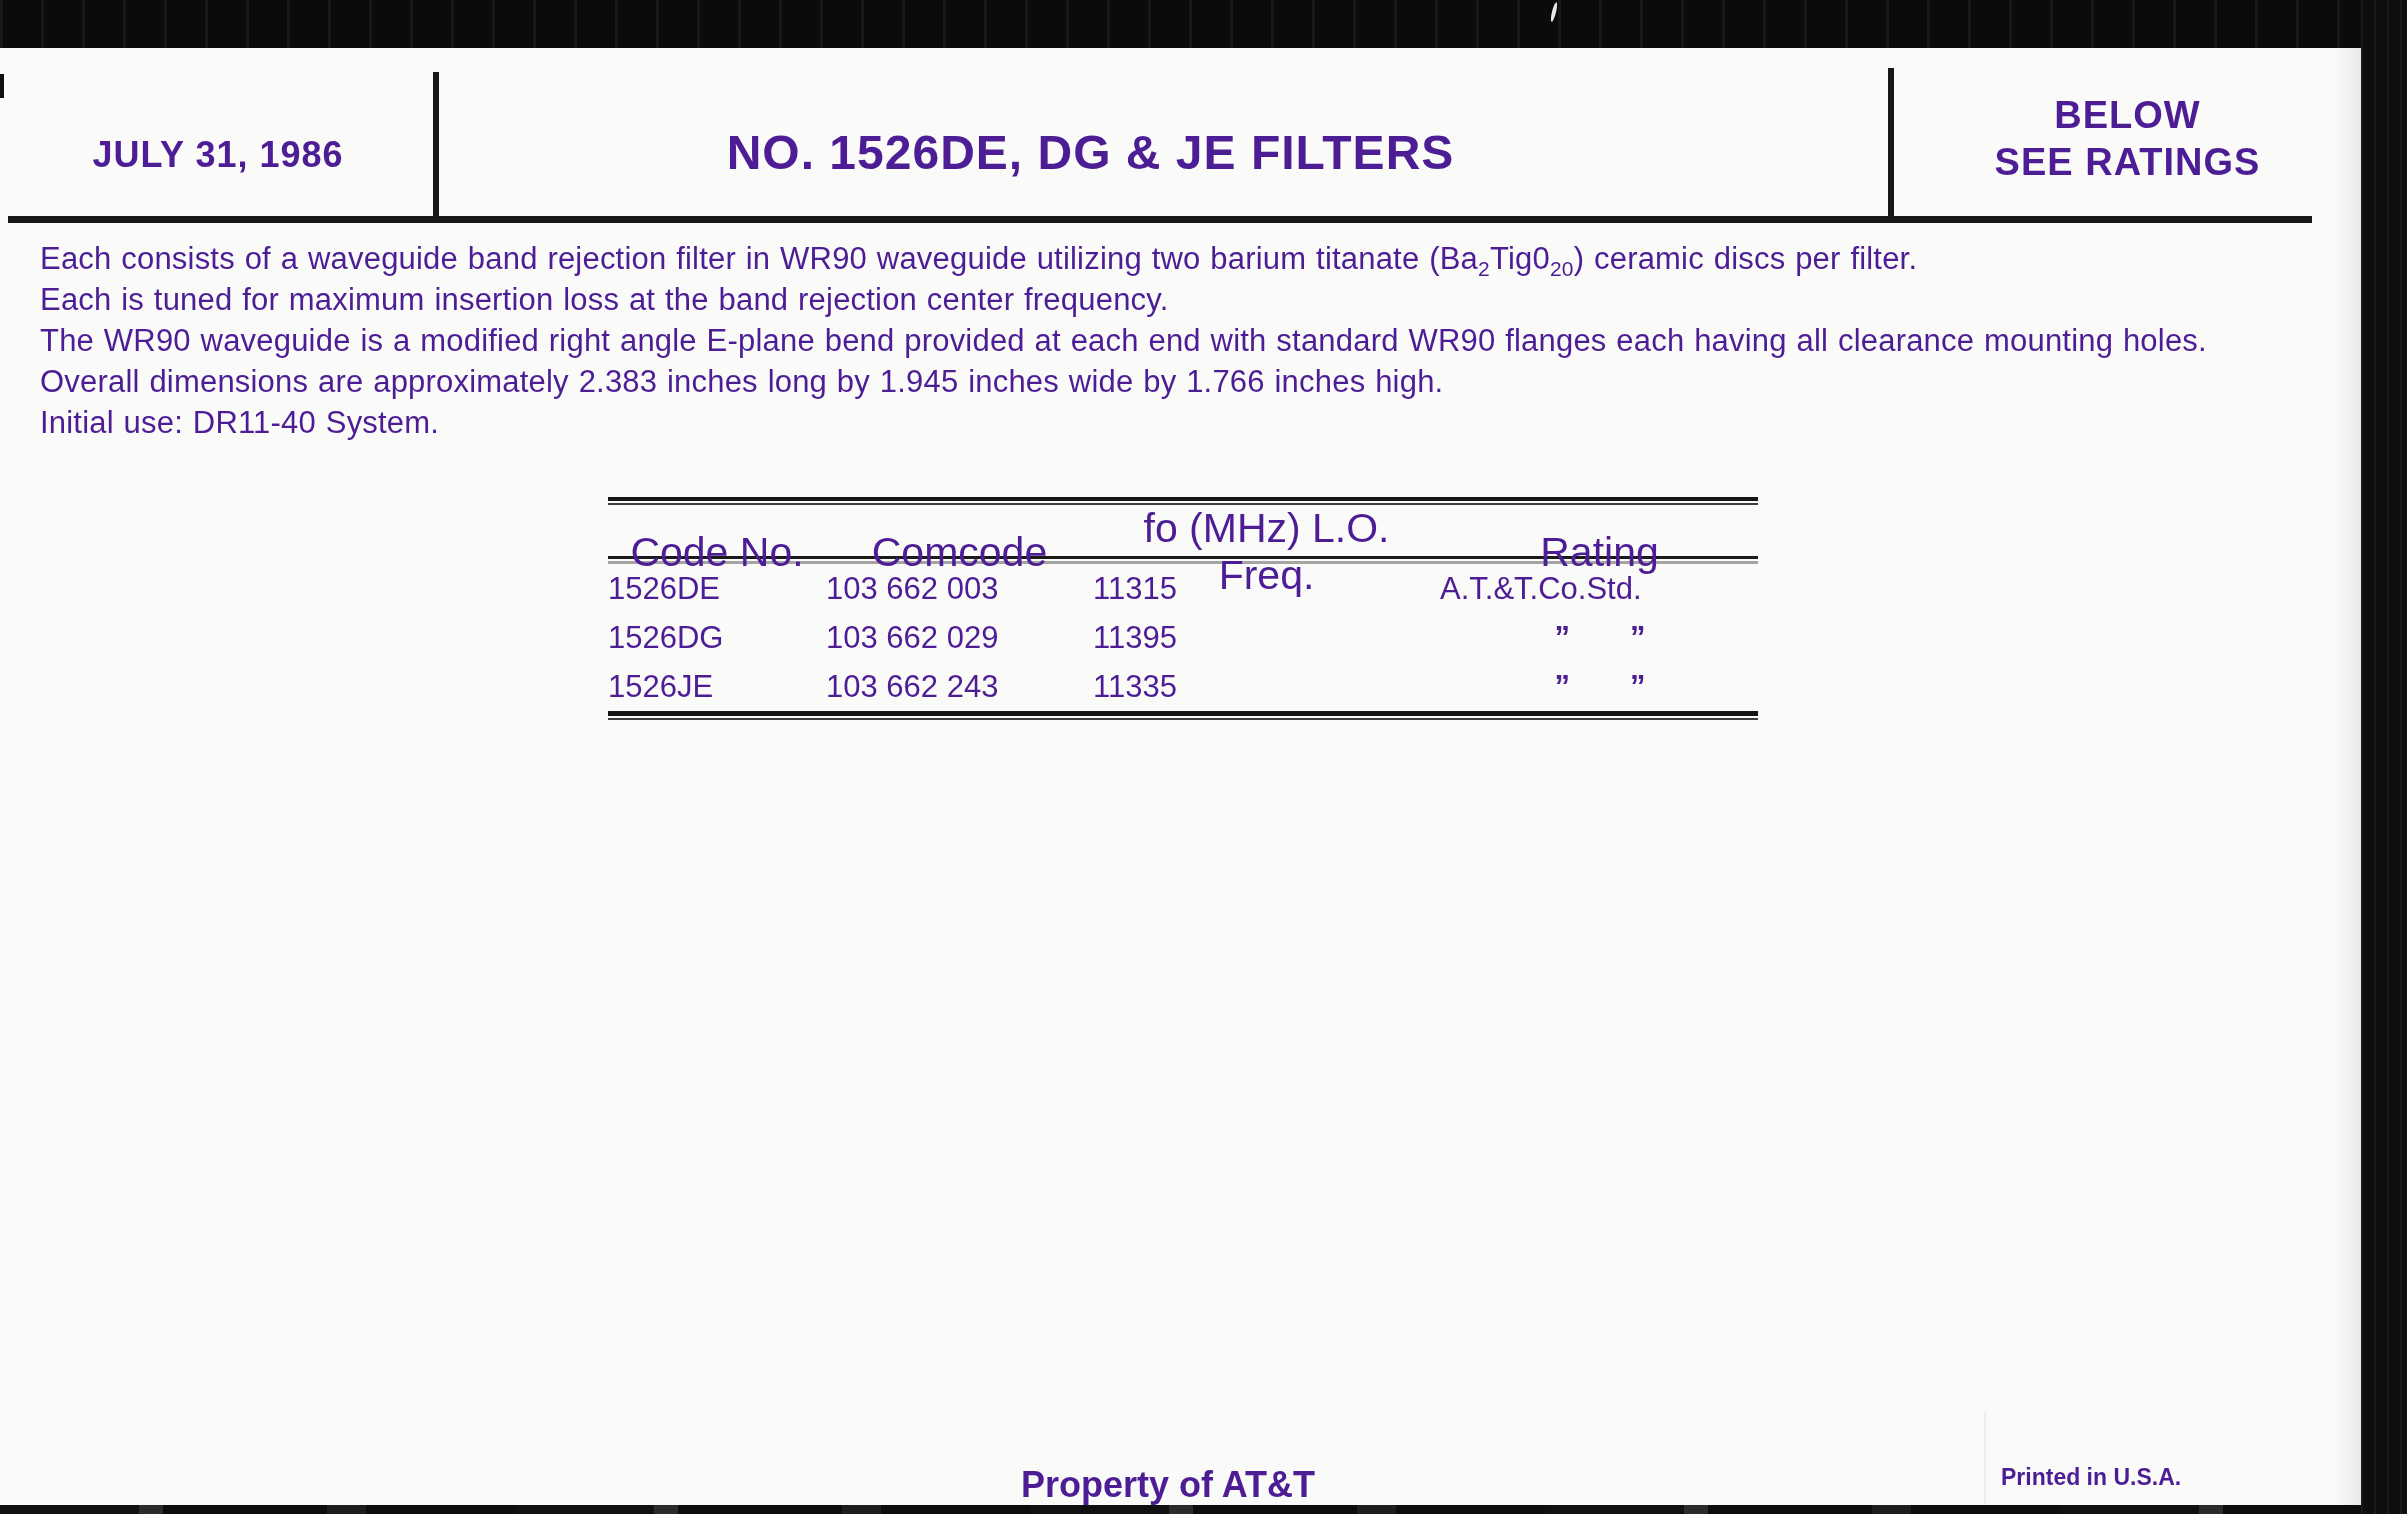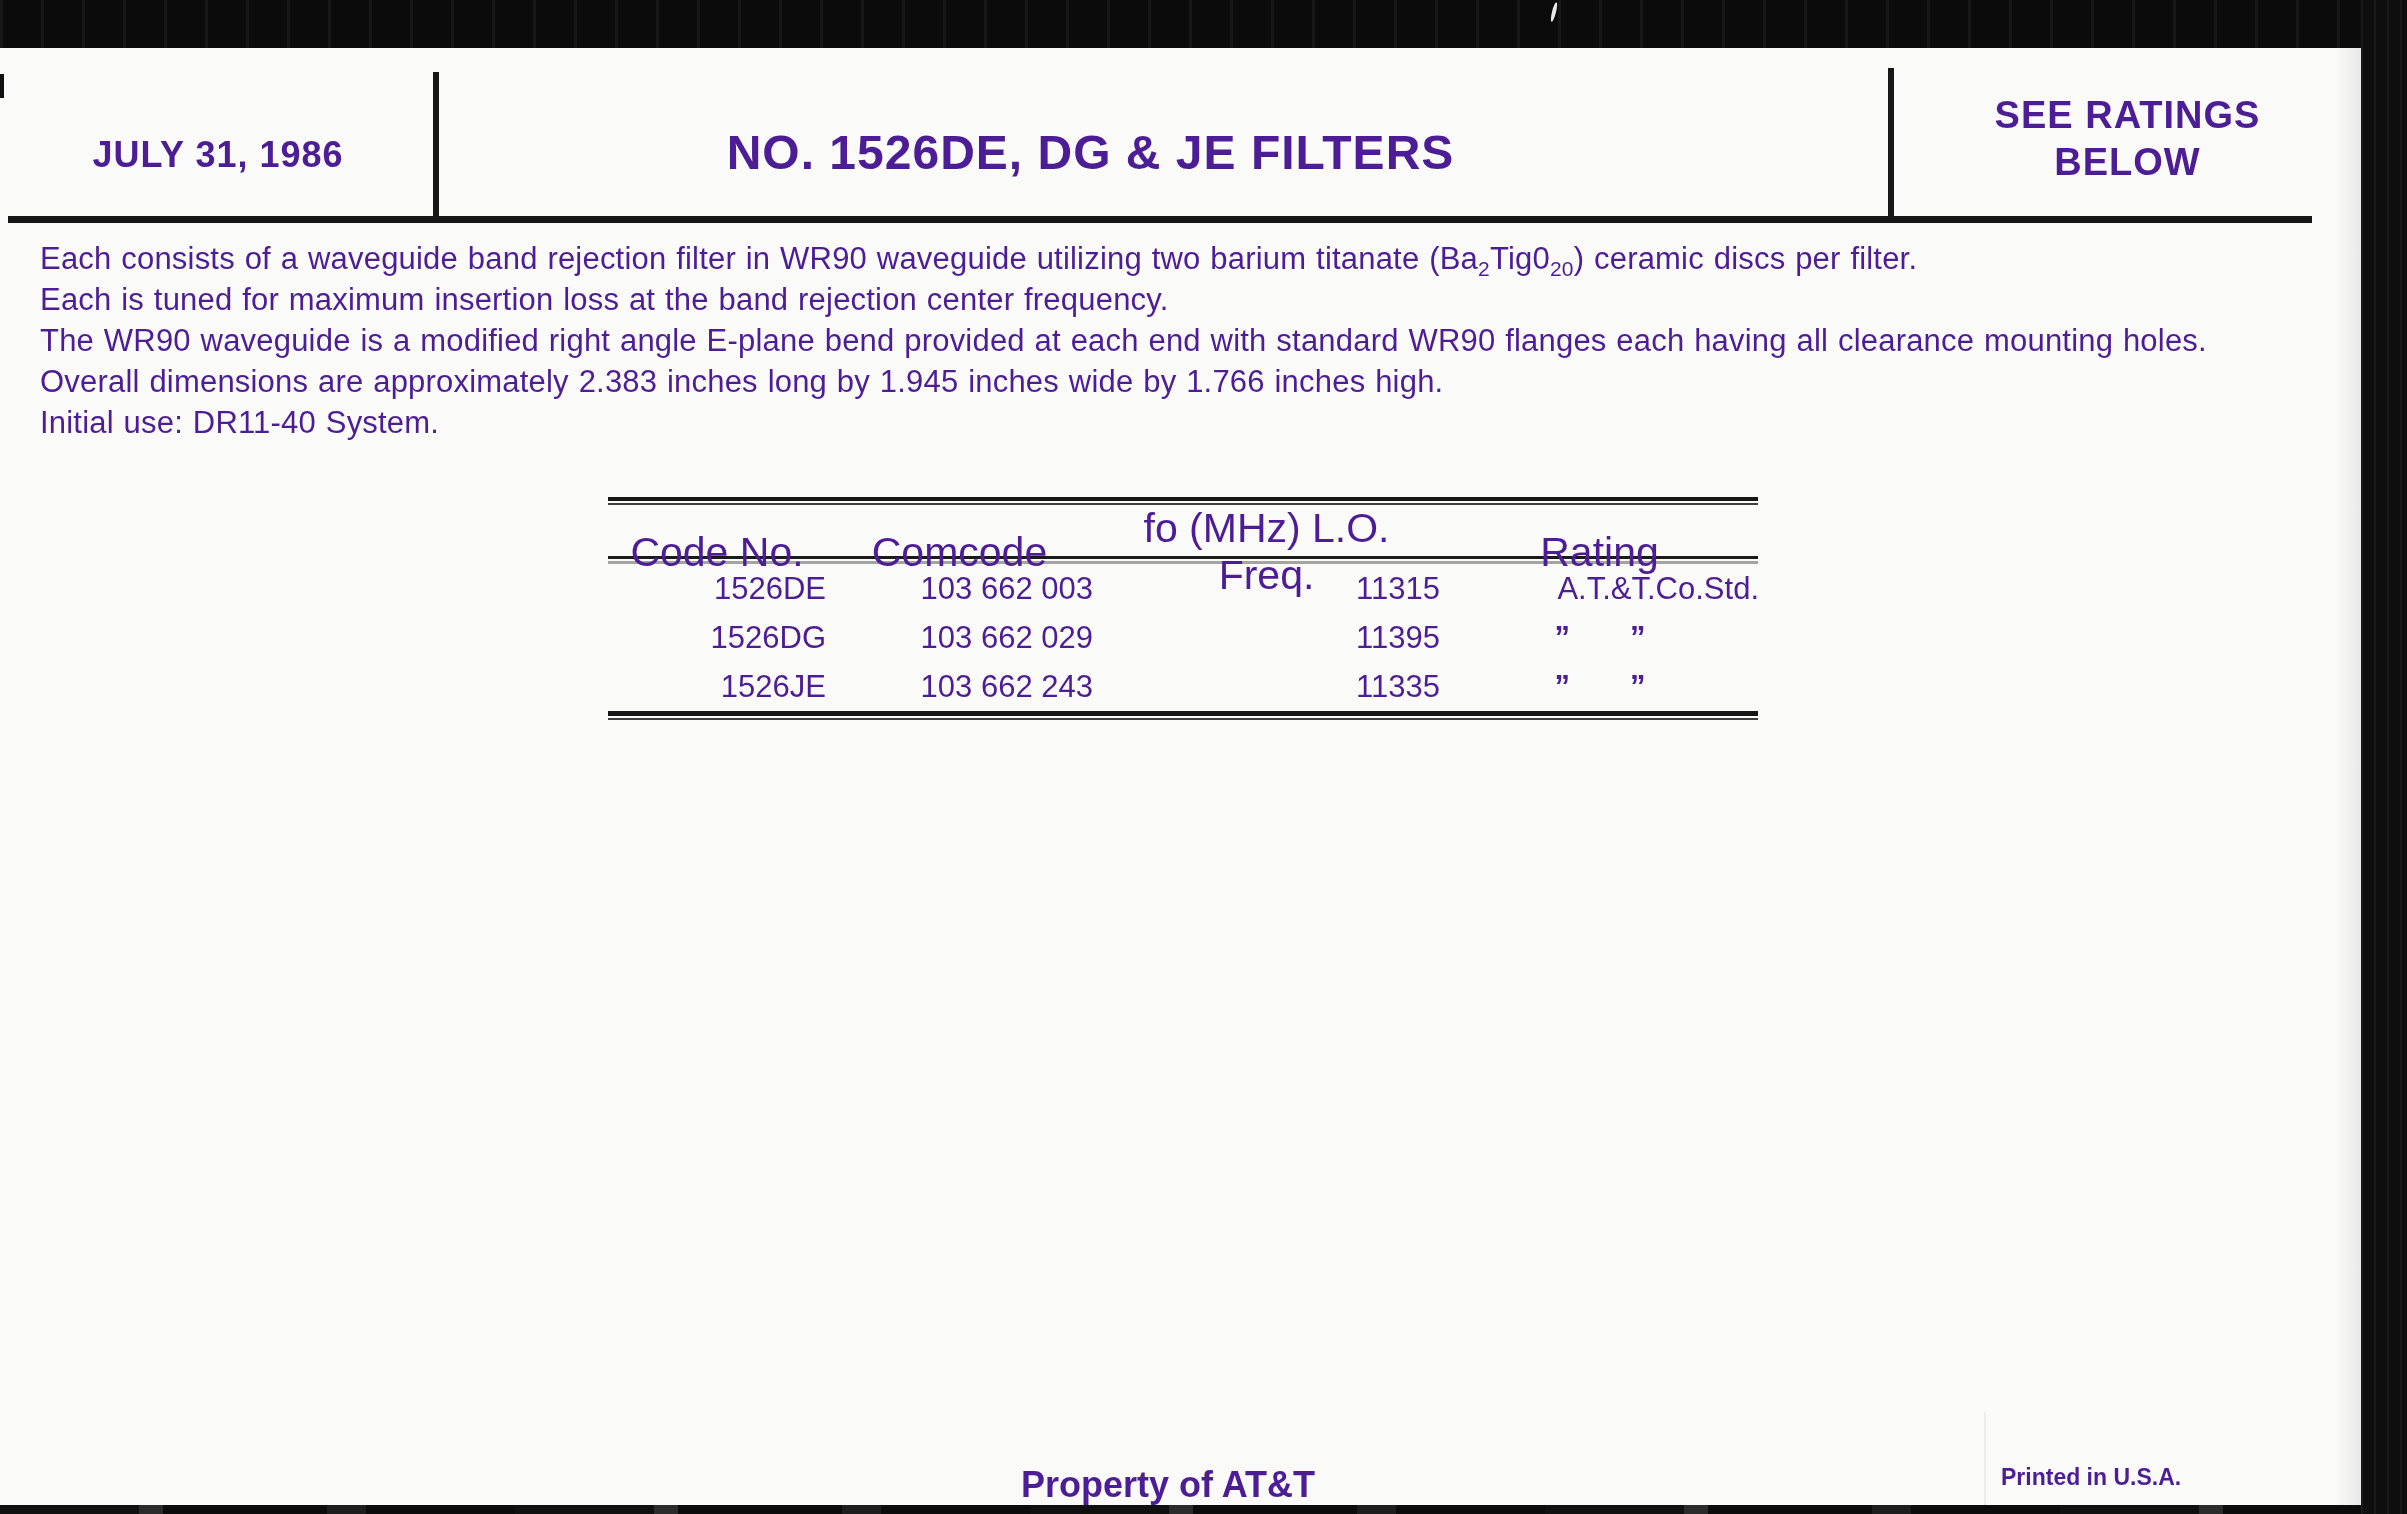--- a/index.html
+++ b/index.html
@@ -74,21 +74,21 @@
 
   
   .spec-table{position:absolute;left:608px;top:449px;width:1150px;}
   .t-rule{height:2px;border-top:4px solid #161616;border-bottom:2px solid #3e3e3e;}
   .t-rule.bottom{border-top-width:5px;}
   .t-grid{display:grid;grid-template-columns:218px 267px 347px 319px;align-items:center;}
   .t-head{height:51px;font-size:41px;}
   .t-head > div{text-align:center;}
   .t-sep{height:3px;background:#1a1a1a;box-shadow:0 5px 0 rgba(60,60,60,0.45);margin-bottom:5px;}
   .t-row{height:49px;font-size:31px;}
-  .t-row > div{text-align:right;}
+  .t-row > div{text-align:left;}
   .ditto-cell{display:flex;justify-content:center;gap:61px;}
   .ditto-cell span{font-weight:bold;letter-spacing:-1px;}
 
   
   .footer-left{position:absolute;left:1021px;top:1416px;font-weight:bold;font-size:36px;}
   .footer-right{position:absolute;left:2001px;top:1416px;font-weight:bold;font-size:23px;}
 </style>
 </head>
 <body>
 
@@ -103,22 +103,22 @@
     <div class="page-right-shade"></div>
     <div class="edge-tick"></div>
     <div class="page-seam"></div>
 
     <div class="hrule"></div>
     <div class="vdiv left"></div>
     <div class="vdiv right"></div>
     <div class="date-label">JULY 31, 1986</div>
     <div class="page-title">NO. 1526DE, DG &amp; JE FILTERS</div>
     <div class="ratings-note">
+      <div>BELOW</div>
       <div>SEE RATINGS</div>
-      <div>BELOW</div>
     </div>
 
     <div class="descr">
       <div>
         <span>Each consists of a waveguide band rejection filter in WR90 waveguide utilizing two barium titanate (Ba</span><sub>2</sub><span>Tig0</span><sub>20</sub><span>) ceramic discs per filter.</span>
       </div>
       <div>Each is tuned for maximum insertion loss at the band rejection center frequency.</div>
       <div>The WR90 waveguide is a modified right angle E-plane bend provided at each end with standard WR90 flanges each having all clearance mounting holes.</div>
       <div>Overall dimensions are approximately 2.383 inches long by 1.945 inches wide by 1.766 inches high.</div>
       <div>Initial use: DR11-40 System.</div>

